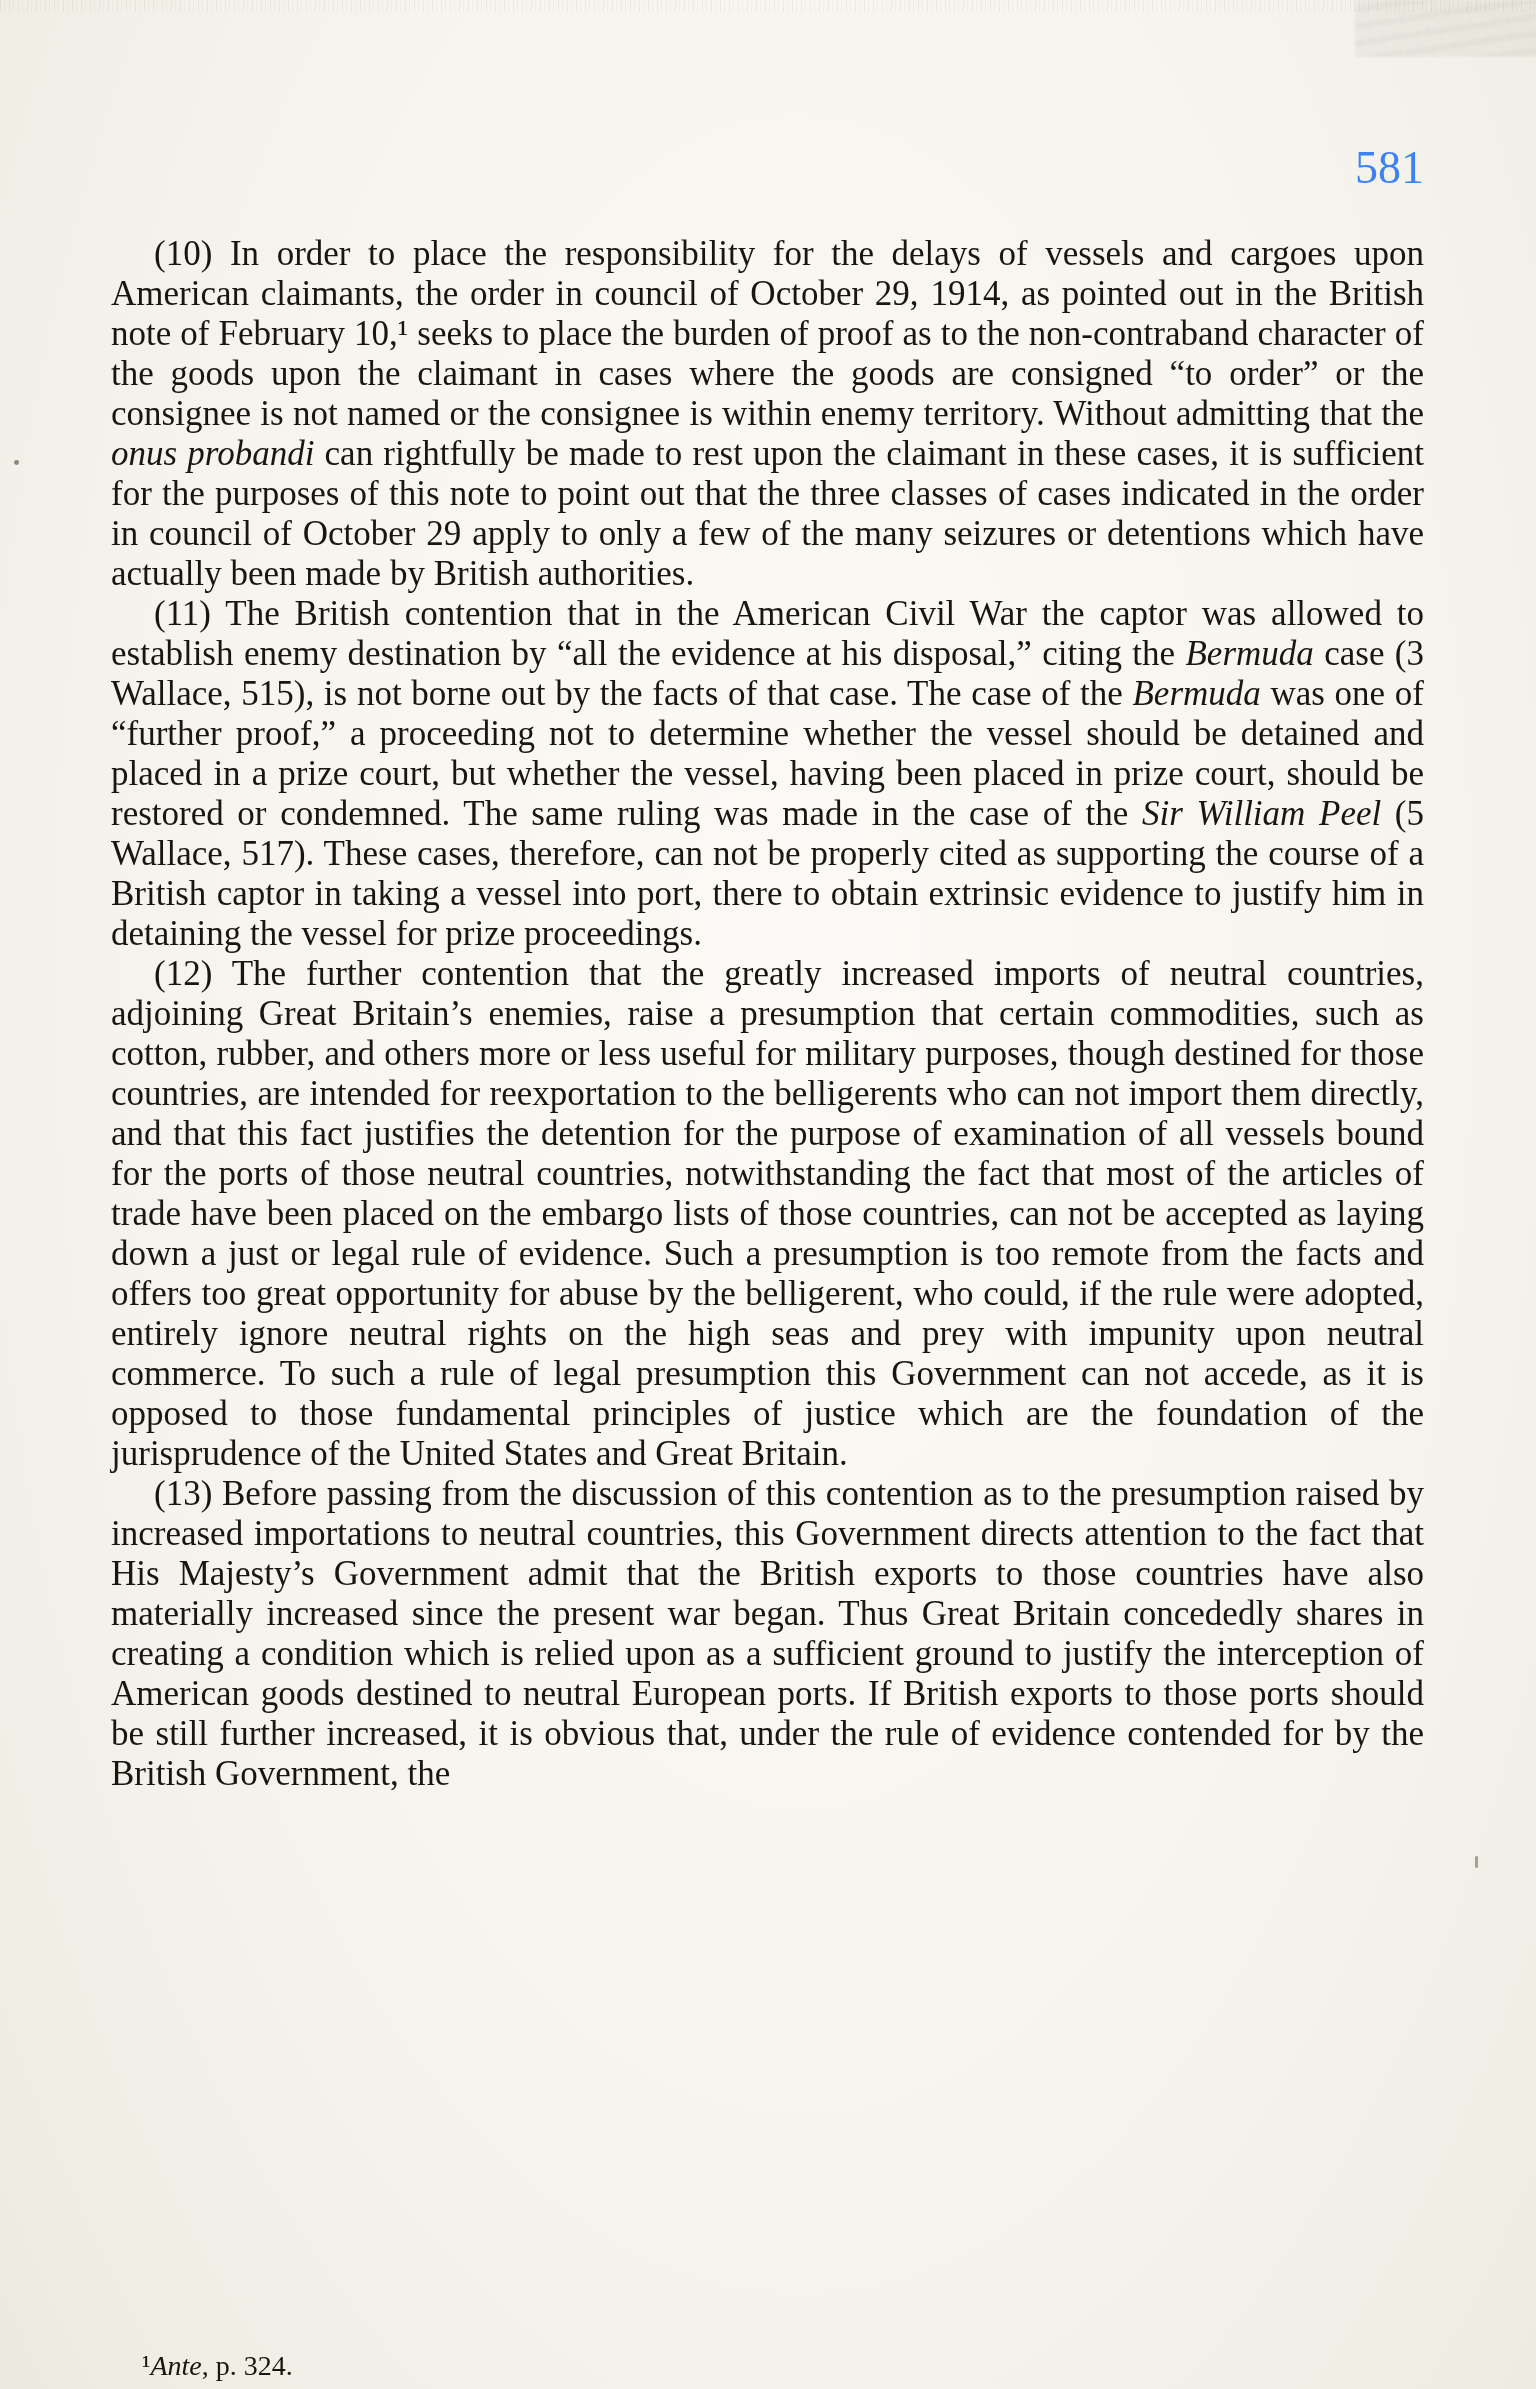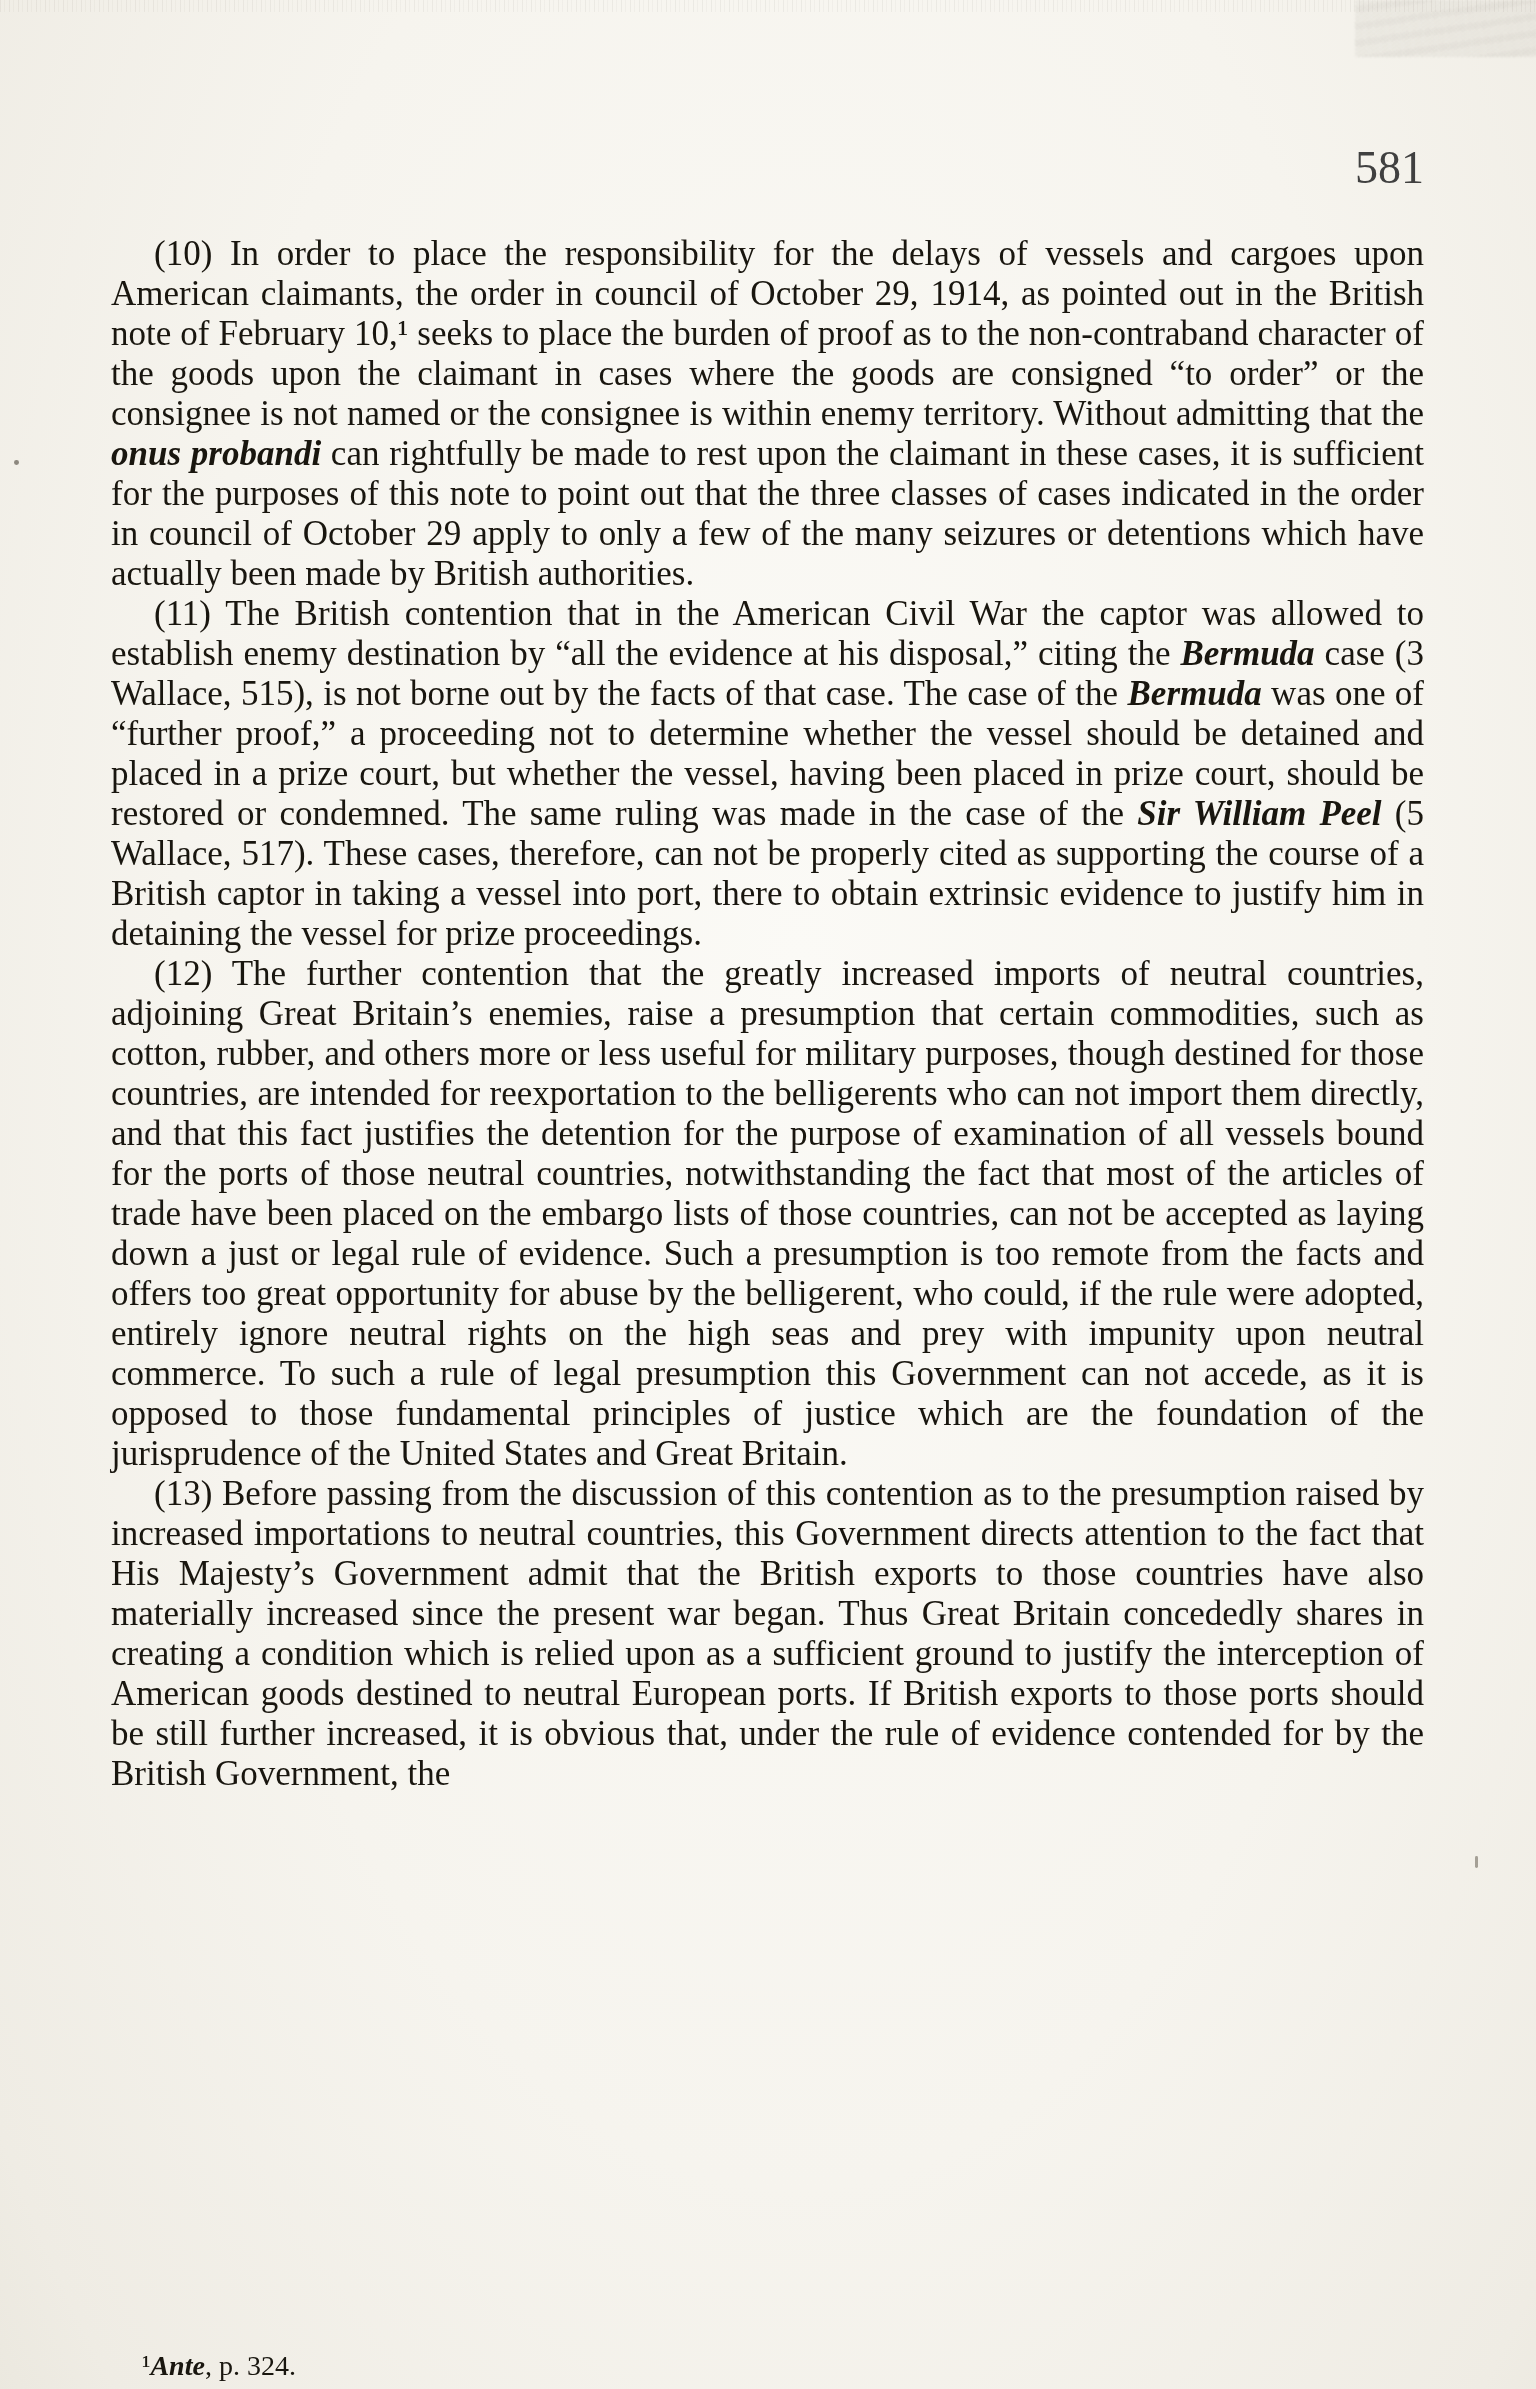--- a/index.html
+++ b/index.html
@@ -48,32 +48,32 @@
     font-size: 27px;
     letter-spacing: 5.3px;
     word-spacing: 7.6px;
     color: #1d1a13;
     white-space: nowrap;
   }
   .page-number {
     position: absolute; top: 141px; left: 1290px; width: 134px;
     text-align: right;
     font-size: 46px;
-    color: #404040;
+    color: #3b82f6;
   }
 
   
   .text-block {
     position: absolute; left: 111px; top: 234px; width: 1313px;
     font-size: 35px;
     line-height: 40px;
     text-align: justify;
   }
   .text-block p { margin: 0; text-indent: 43px; }
-  .it { font-style: italic; font-weight: bold; }
+  .it { font-style: italic; }
 
   
   .footnote {
     position: absolute; left: 111px; top: 2349px; width: 1313px;
     font-size: 28px;
     line-height: 33px;
   }
   .footnote p { margin: 0; text-indent: 31px; }
 </style>
 </head>

